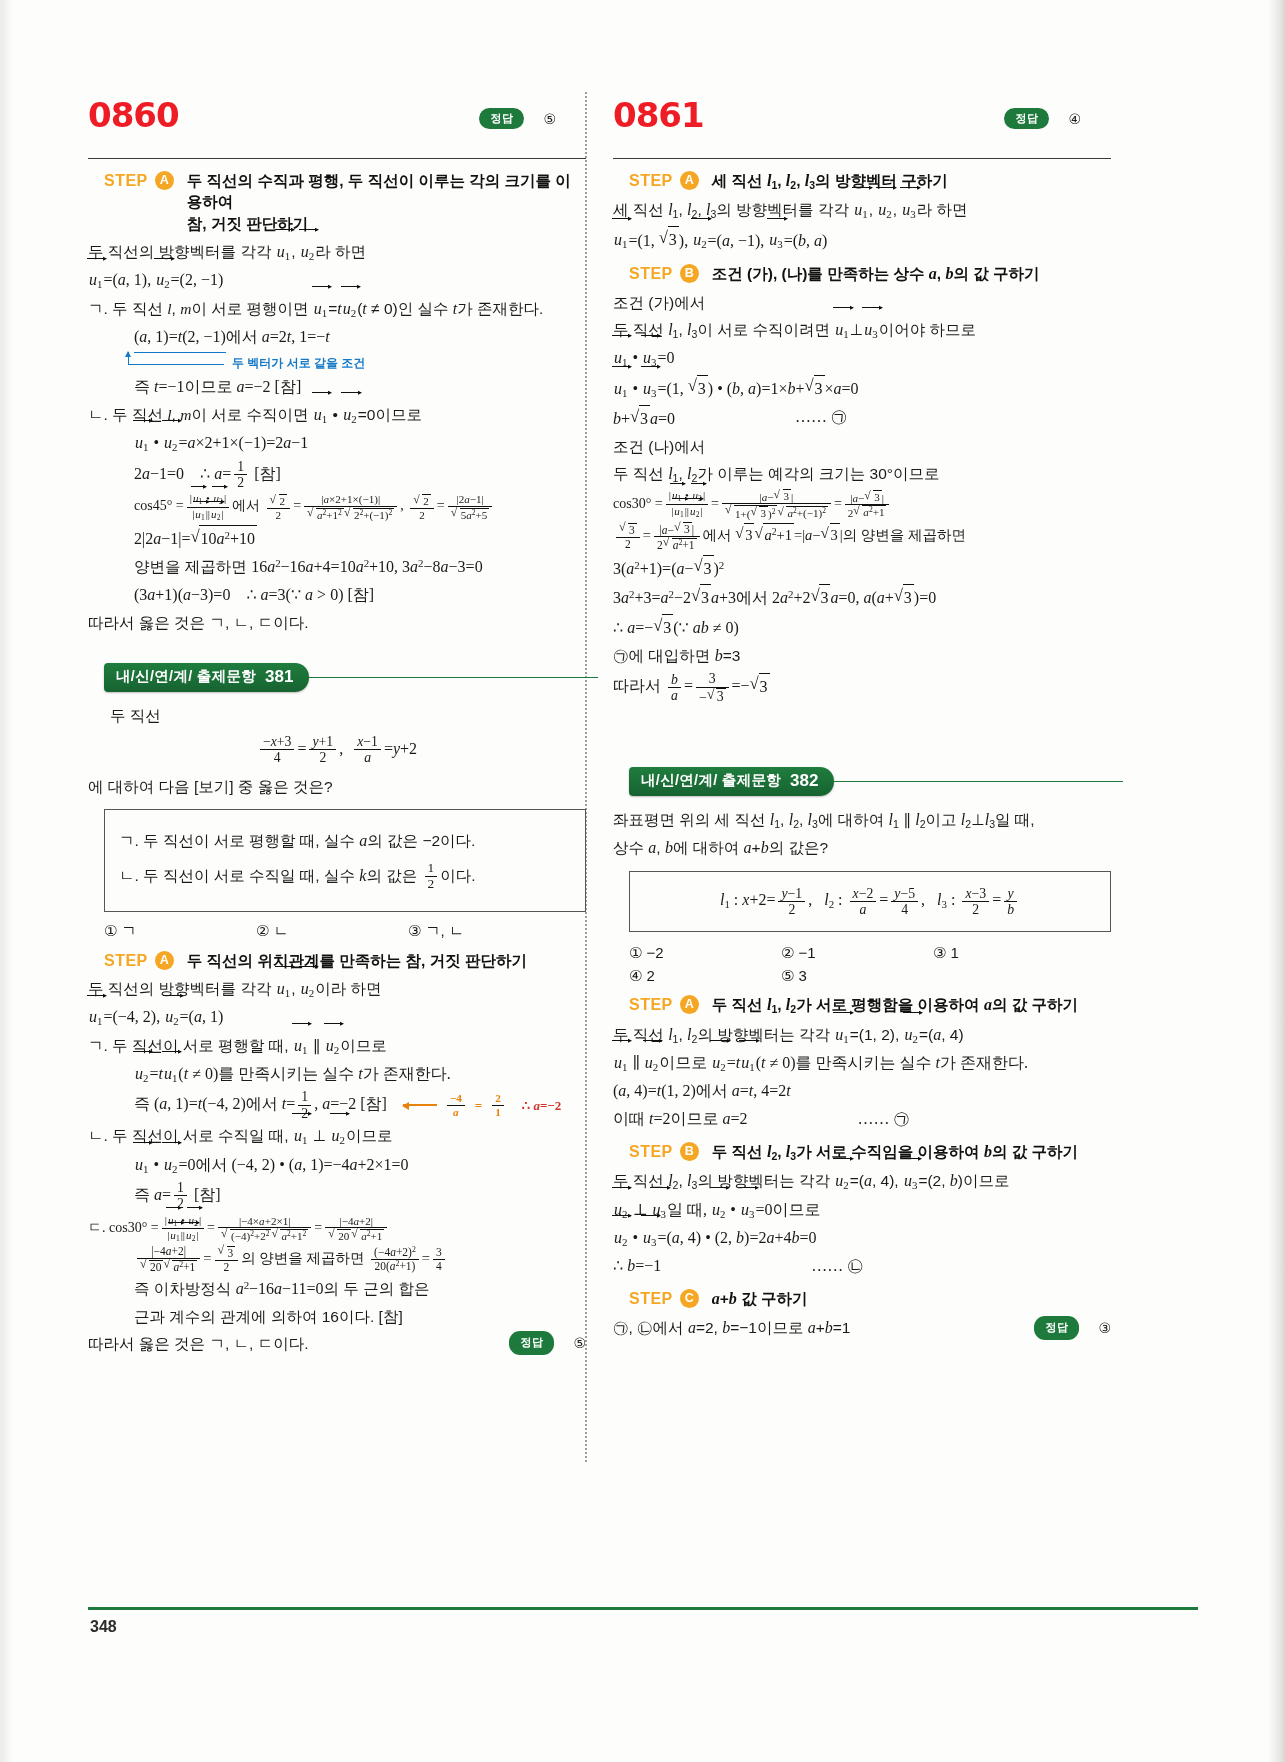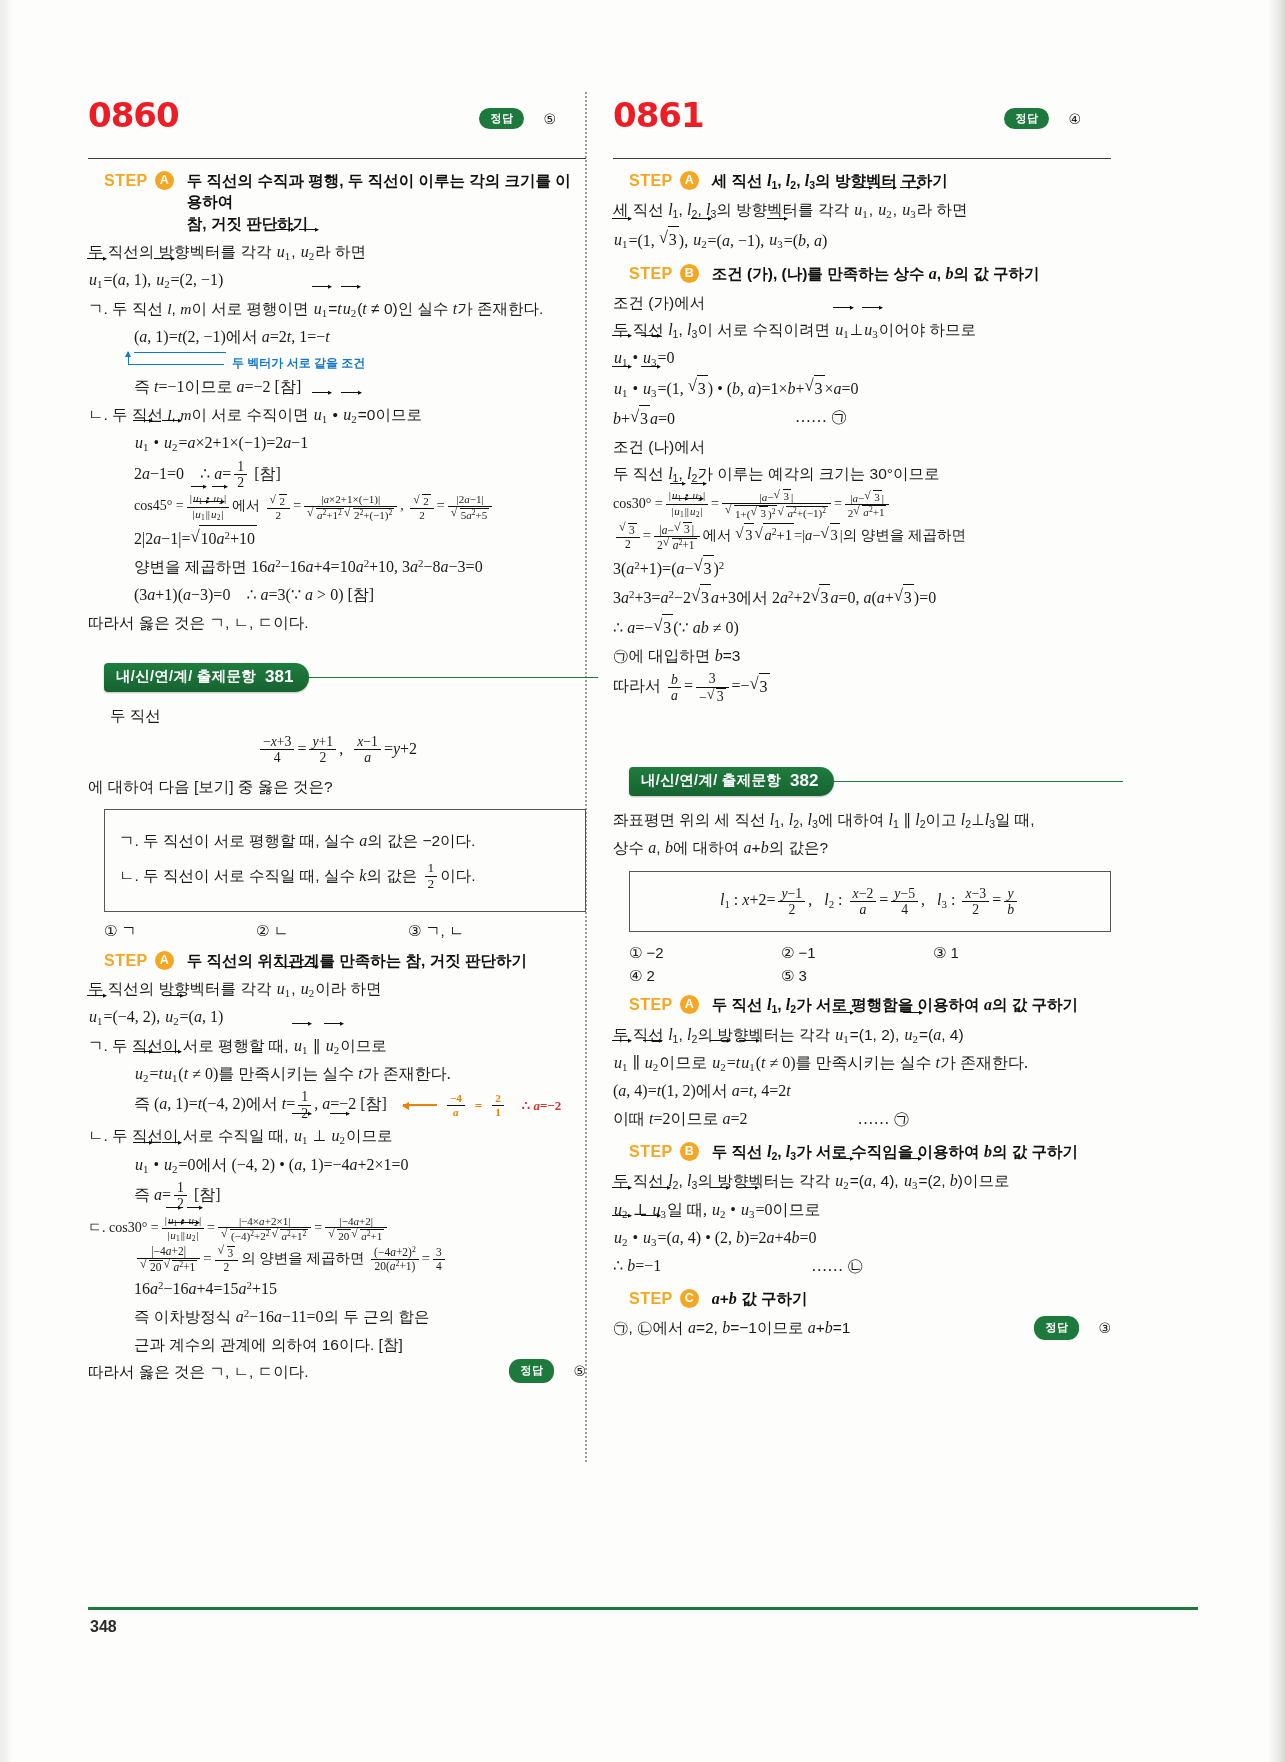--- a/index.html
+++ b/index.html
@@ -251,21 +251,20 @@
   <div class="ln">ㄴ. 두 직선이 서로 수직일 때, <span class="vec mth">u<span class="sub">1</span></span> ⊥ <span class="vec mth">u<span class="sub">2</span></span>이므로</div>
   <div class="ln ind2 mth"><span class="vec">u<span class="sub">1</span></span> • <span class="vec">u<span class="sub">2</span></span>=0에서 (−4, 2) • (<span class="it">a</span>, 1)=−4<span class="it">a</span>+2×1=0</div>
   <div class="ln ind2 mth">즉 <span class="it">a</span>=<span class="fr"><span class="n">1</span><span class="d">2</span></span> [참]</div>
   <div class="ln mth nowrap" style="font-size:14px">
     ㄷ. cos30° =<span class="fr small"><span class="n">|<span class="vec">u<span class="sub">1</span></span> • <span class="vec">u<span class="sub">2</span></span>|</span><span class="d">|<span class="vec">u<span class="sub">1</span></span>||<span class="vec">u<span class="sub">2</span></span>|</span></span>=<span class="fr small"><span class="n">|−4×<span class="it">a</span>+2×1|</span><span class="d"><span class="rad"><span class="bar">(−4)<span class="sup">2</span>+2<span class="sup">2</span></span></span><span class="rad"><span class="bar"><span class="it">a</span><span class="sup">2</span>+1<span class="sup">2</span></span></span></span></span>=<span class="fr small"><span class="n">|−4<span class="it">a</span>+2|</span><span class="d"><span class="rad"><span class="bar">20</span></span><span class="rad"><span class="bar"><span class="it">a</span><span class="sup">2</span>+1</span></span></span></span>
   </div>
   <div class="ln ind2 mth nowrap" style="font-size:14.5px">
     <span class="fr small"><span class="n">|−4<span class="it">a</span>+2|</span><span class="d"><span class="rad"><span class="bar">20</span></span><span class="rad"><span class="bar"><span class="it">a</span><span class="sup">2</span>+1</span></span></span></span>=<span class="fr small"><span class="n"><span class="rad"><span class="bar">3</span></span></span><span class="d">2</span></span>의 양변을 제곱하면
     <span class="fr small"><span class="n">(−4<span class="it">a</span>+2)<span class="sup">2</span></span><span class="d">20(<span class="it">a</span><span class="sup">2</span>+1)</span></span>=<span class="fr small"><span class="n">3</span><span class="d">4</span></span>
   </div>
-  <div class="ln ind2 mth">16<span class="it">a</span><span class="sup">2</span>−16<span class="it">a</span>+4=15<span class="it">a</span><span class="sup">2</span>+15</div>
   <div class="ln ind2">즉 이차방정식 <span class="mth"><span class="it">a</span><span class="sup">2</span>−16<span class="it">a</span>−11=0</span>의 두 근의 합은</div>
   <div class="ln ind2">근과 계수의 관계에 의하여 16이다. [참]</div>
   <div class="ln" style="display:flex;align-items:center;justify-content:space-between">
     <span>따라서 옳은 것은 ㄱ, ㄴ, ㄷ이다.</span>
     <span class="ans-pill" style="position:static;display:flex">
       <span class="ans-tag">정답</span>
       <span class="circ-num">⑤</span>
     </span>
   </div>
 

